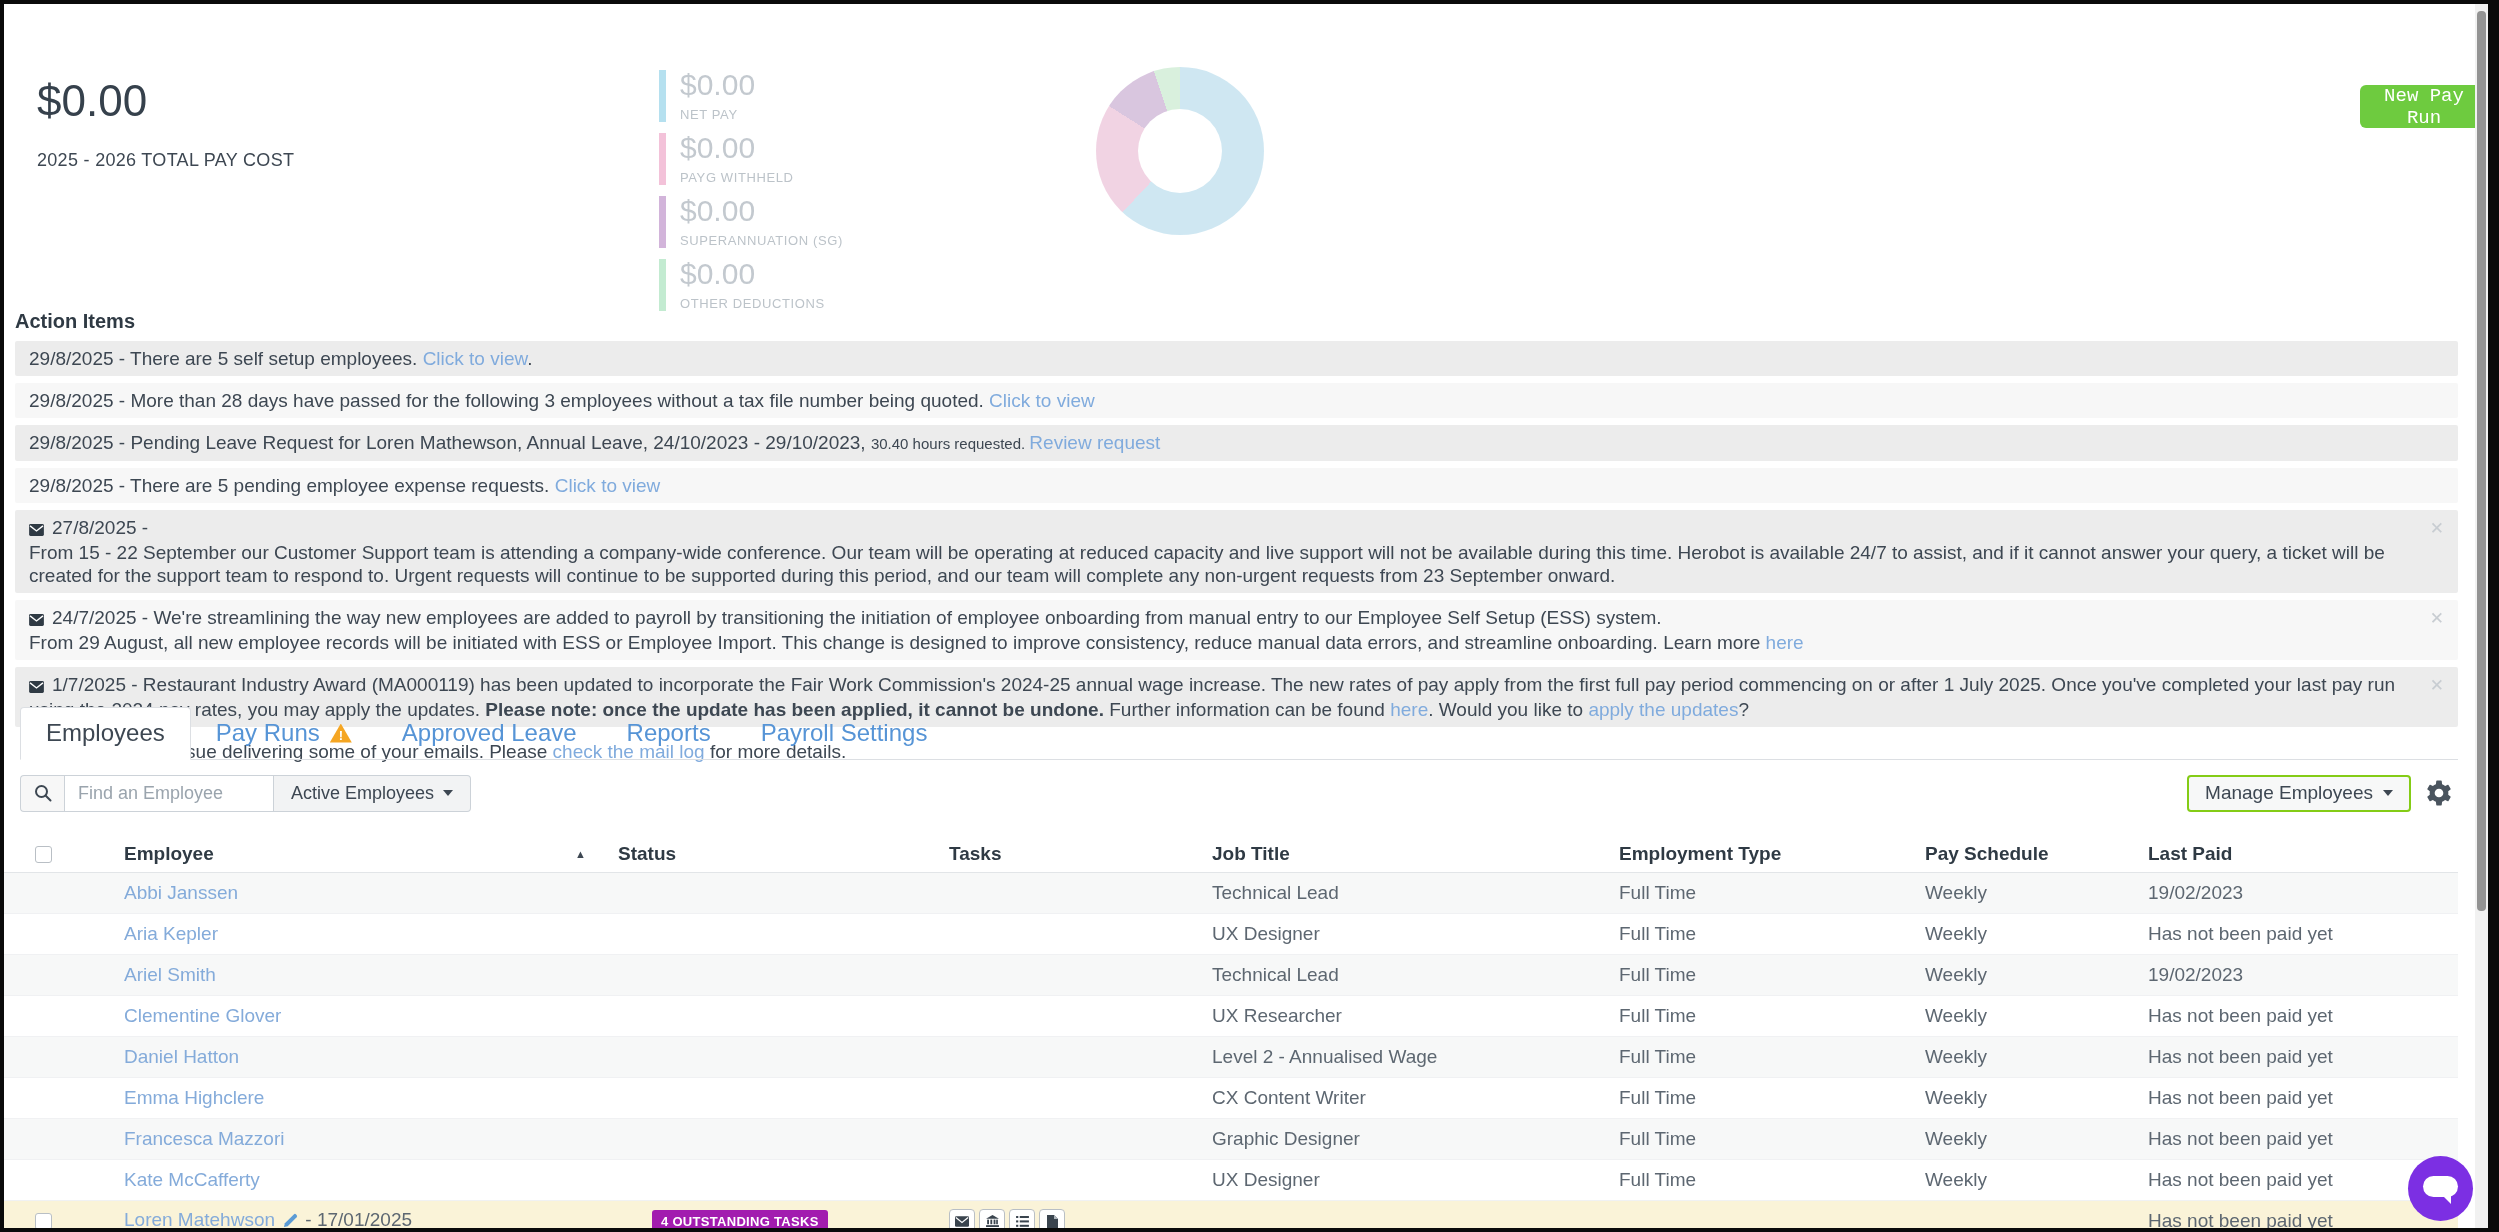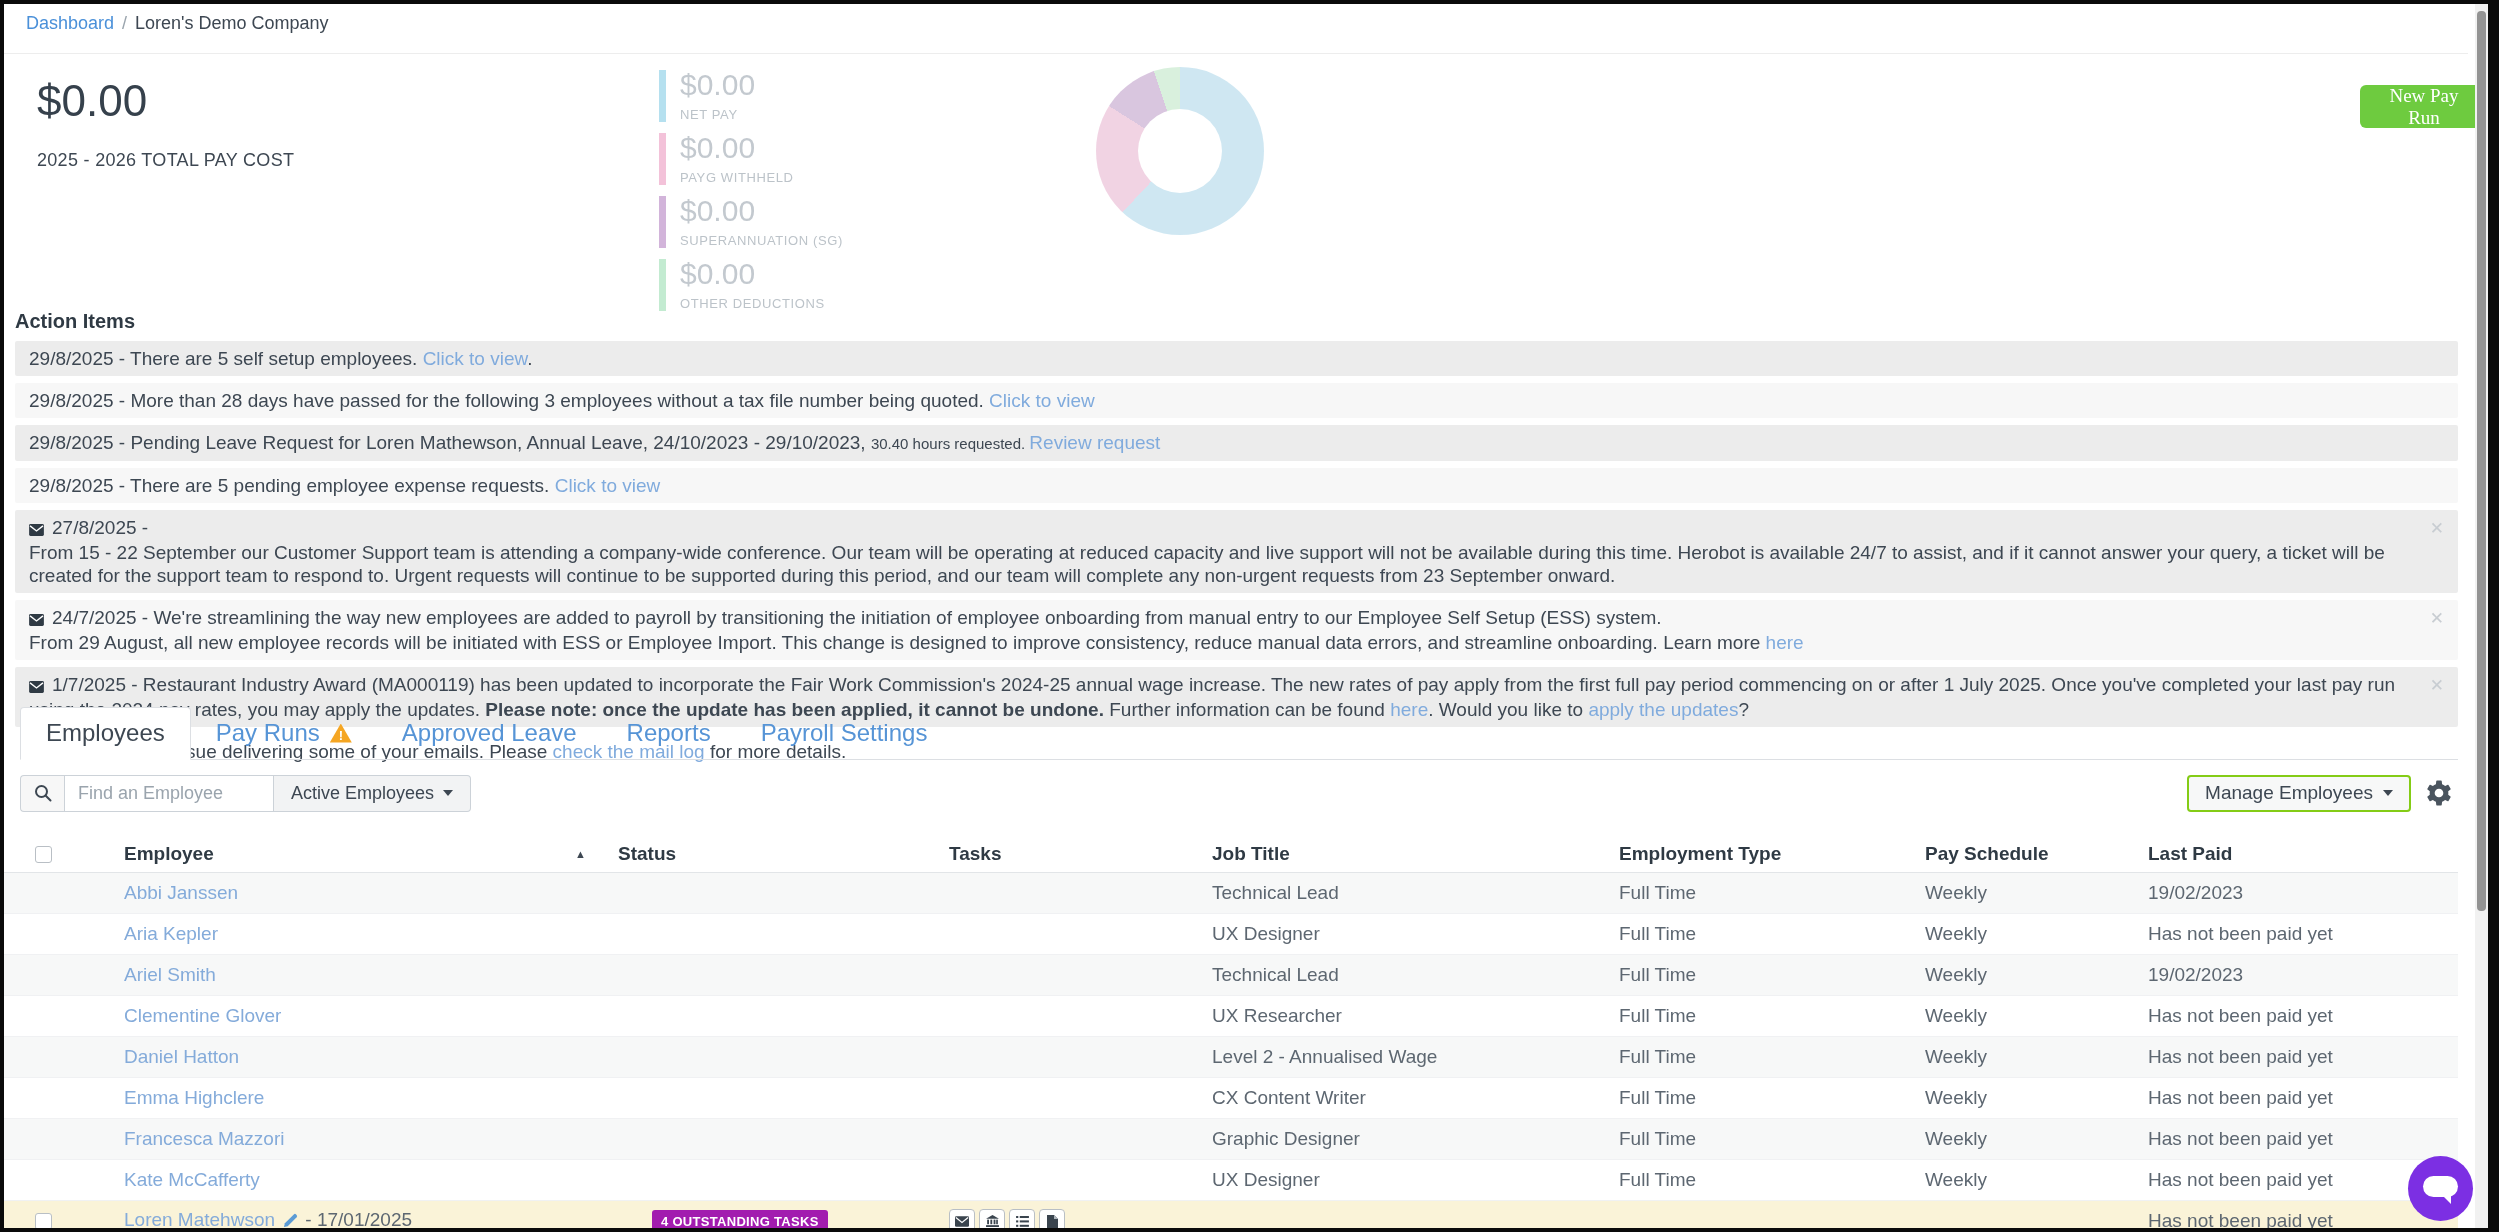--- a/index.html
+++ b/index.html
@@ -17,21 +17,21 @@
   
   .total-pay { position:absolute; left:33px; top:72px; }
   .total-value { font-size:44px; color:#36414c; }
   .total-label { font-size:18px; color:#3d4752; margin-top:24px; letter-spacing:.3px; }
   .stats { position:absolute; left:655px; top:66px; }
   .stat { border-left:7px solid #ccc; padding-left:14px; margin-bottom:11px; min-height:49px; }
   .stat-value { font-size:30px; color:#c3c9cf; line-height:1; }
   .stat-label { font-size:13px; color:#bcc3c9; letter-spacing:.6px; margin-top:7px; }
   .donut { position:absolute; left:1092px; top:63px; width:168px; height:168px; border-radius:50%; }
   .donut::after { content:""; position:absolute; left:42px; top:42px; width:84px; height:84px; background:#fff; border-radius:50%; }
-  .new-pay-run { position:absolute; left:2356px; top:81px; height:43px; padding:0 18px; background:#6ecb3f; color:#fff; font-size:19px; border:none; border-radius:6px; cursor:pointer; font-family:Liberation Serif, serif; }
+  .new-pay-run { position:absolute; left:2356px; top:81px; height:43px; padding:0 18px; background:#6ecb3f; color:#fff; font-size:19px; border:none; border-radius:6px; cursor:pointer; font-family:Liberation Mono, monospace; }
   
   .action-items { position:absolute; top:306px; left:11px; right:30px; }
   .ai-title { font-size:20px; font-weight:bold; color:#2f3a44; margin-bottom:8px; }
   .ai-item { position:relative; margin-bottom:7px; padding:6px 40px 6px 14px; border-radius:2px; font-size:19px; line-height:23px; color:#3d4752; }
   .ai-gray { background:#ececec; }
   .ai-light { background:#f7f7f7; }
   .ai-plain { background:transparent; }
   .ai-link { color:#80abdd; cursor:pointer; }
   .ai-bold { font-weight:bold; }
   .ai-small { font-size:15px; }
@@ -78,23 +78,20 @@
   .chat-bubble::after { content:""; position:absolute; left:34px; top:39px; width:0; height:0; border-left:9px solid transparent; border-top:9px solid #fff; }
   
   .scroll-track { position:absolute; right:0; top:0; bottom:0; width:13px; background:#f1f1f1; }
   .scroll-thumb { position:absolute; right:2px; top:7px; width:9px; height:900px; background:#939393; border-radius:4px; cursor:grab; }
 </style>
 </head>
 <body>
 
 <div class="frame">
 
-  <div class="breadcrumb">
-    <a>Dashboard</a><span class="sep">/</span><span class="current">Loren's Demo Company</span>
-  </div>
 
   <div class="total-pay">
     <div class="total-value">$0.00</div>
     <div class="total-label">2025 - 2026 TOTAL PAY COST</div>
   </div>
 
   <div class="stats" id="stats-list">
       <div class="stat" style="border-left-color: rgb(181, 224, 239);">
         <div class="stat-value">$0.00</div>
         <div class="stat-label">NET PAY</div>

